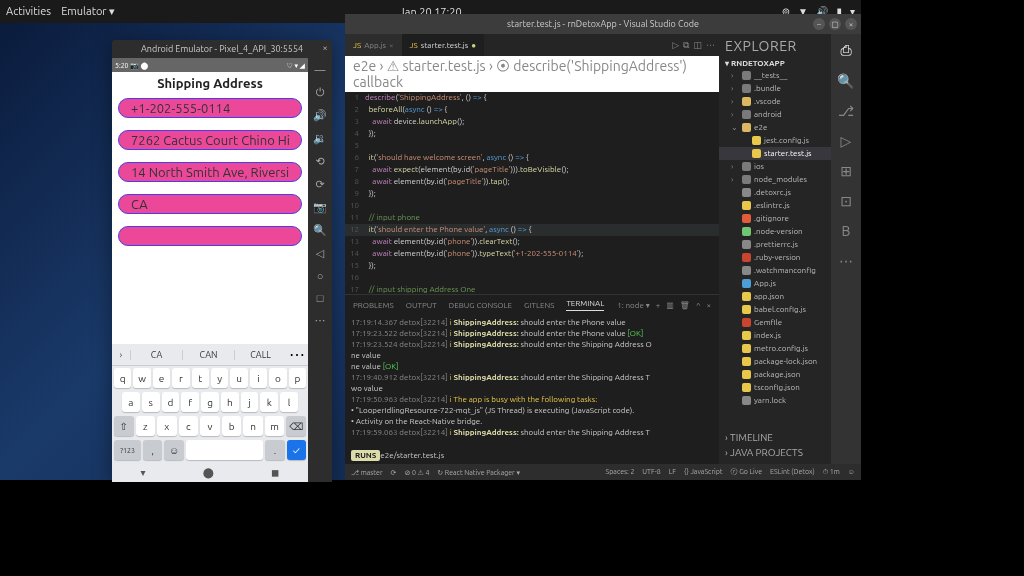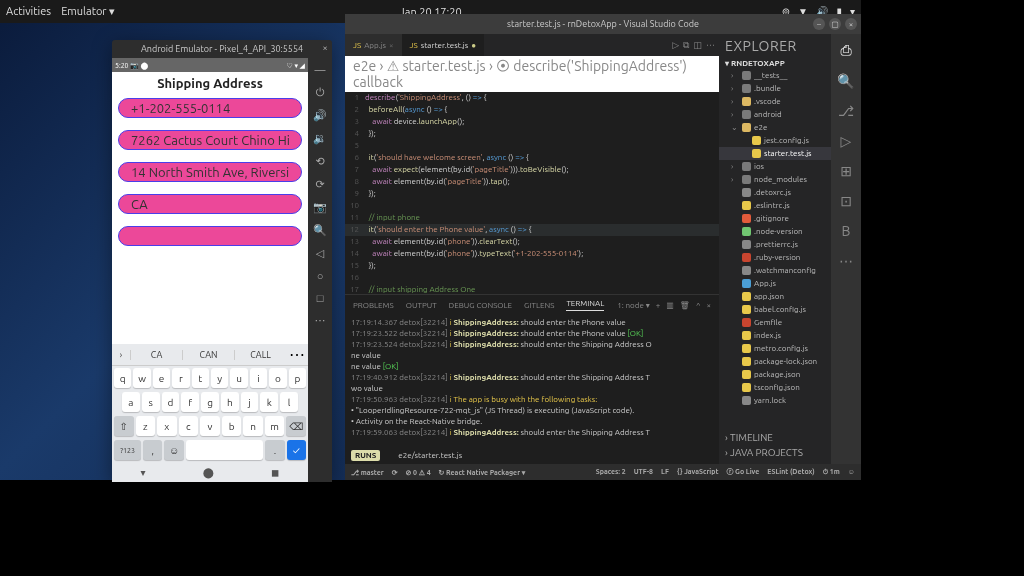--- a/index.html
+++ b/index.html
@@ -60,41 +60,41 @@
 #code .ln { width:20px; text-align:right; color:#555; padding-right:6px; flex-shrink:0; }
 #code .hl { background:#2a2d2e; }
 .k-purple{color:#c586c0;} .k-blue{color:#569cd6;} .k-yel{color:#dcdcaa;} .k-str{color:#ce9178;} .k-com{color:#6a9955;} .k-w{color:#d4d4d4;}
 
 #panel { height:170px; display:flex; flex-direction:column; background:#1e1e1e; border-top:1px solid #333; }
 #panel-tabs { height:20px; display:flex; align-items:center; gap:12px; padding:0 8px; font-size:8px; color:#888; }
 #panel-tabs .active { color:#ddd; border-bottom:1px solid #ddd; padding-bottom:2px; }
 #panel-tabs .right { margin-left:auto; display:flex; gap:6px; align-items:center; }
 #term { flex:1; overflow:hidden; font-family:Menlo,Consolas,monospace; font-size:8px; line-height:11px; padding:2px 6px; color:#ccc; }
 #term .ts{color:#888;} #term .sa{color:#dcdcaa;font-weight:600;} #term .ok{color:#5c5;} #term .busy{color:#e8c84a;}
-#runs { height:18px; padding:0 6px; display:flex; align-items:center; gap:18px; }
+#runs { height:18px; padding:0 6px; display:flex; align-items:center; gap:0; }
 #runs .badge { background:#dcdcaa; color:#222; font-size:8px; padding:1px 4px; border-radius:2px; font-weight:600;}
 #runs .path { color:#ccc; font-size:8px; }
 
 #vs-side { width:112px; background:#252526; display:flex; flex-direction:column; font-size:8px; }
 #vs-side .title { color:#aaa; font-size:14px; padding:4px 6px; letter-spacing:.5px; }
 #vs-side .proj { color:#ddd; font-size:8px; padding:1px 6px; font-weight:600; }
 .fnode { display:flex; align-items:center; gap:3px; padding:0 4px 0 12px; height:13px; color:#bbb; cursor:pointer; white-space:nowrap; overflow:hidden; }
 .fnode.l2 { padding-left:22px; }
 .fnode.active { background:#37373d; color:#fff; }
 .fico { width:9px; height:9px; border-radius:2px; display:inline-block; flex-shrink:0; }
 .c-folder{background:#dcb862;} .c-folder-g{background:#7a7a7a;} .c-js{background:#e8c84a;} .c-json{background:#e8c84a;} .c-cfg{background:#888;} .c-git{background:#e25b3b;} .c-env{background:#71c671;} .c-rb{background:#c8452f;} .c-blue{background:#4b9fd6;}
 .chev { color:#888; width:8px; }
 #side-bottom { margin-top:auto; padding:4px 6px; font-size:10px; }
 #side-bottom .sec { color:#aaa; padding:2px 0; }
 
 #vs-activity { width:30px; background:#333; display:flex; flex-direction:column; align-items:center; gap:14px; padding-top:8px; }
 #vs-activity span { color:#888; font-size:14px; cursor:pointer; }
 #vs-activity span.active { color:#fff; }
 
-#statusbar { height:16px; background:#2d2d2d; color:#aaa; font-size:7px; display:flex; align-items:center; gap:8px; padding:0 6px;font-weight:bold; }
+#statusbar { height:16px; background:#2d2d2d; color:#aaa; font-size:7px; display:flex; align-items:center; gap:8px; padding:0 6px; }
 #statusbar .r { margin-left:auto; display:flex; gap:8px; }
 </style>
 </head>
 <body>
 
 <div id="desktop">
 
   <div id="topbar">
     <div class="left">
       <span>Activities</span>

